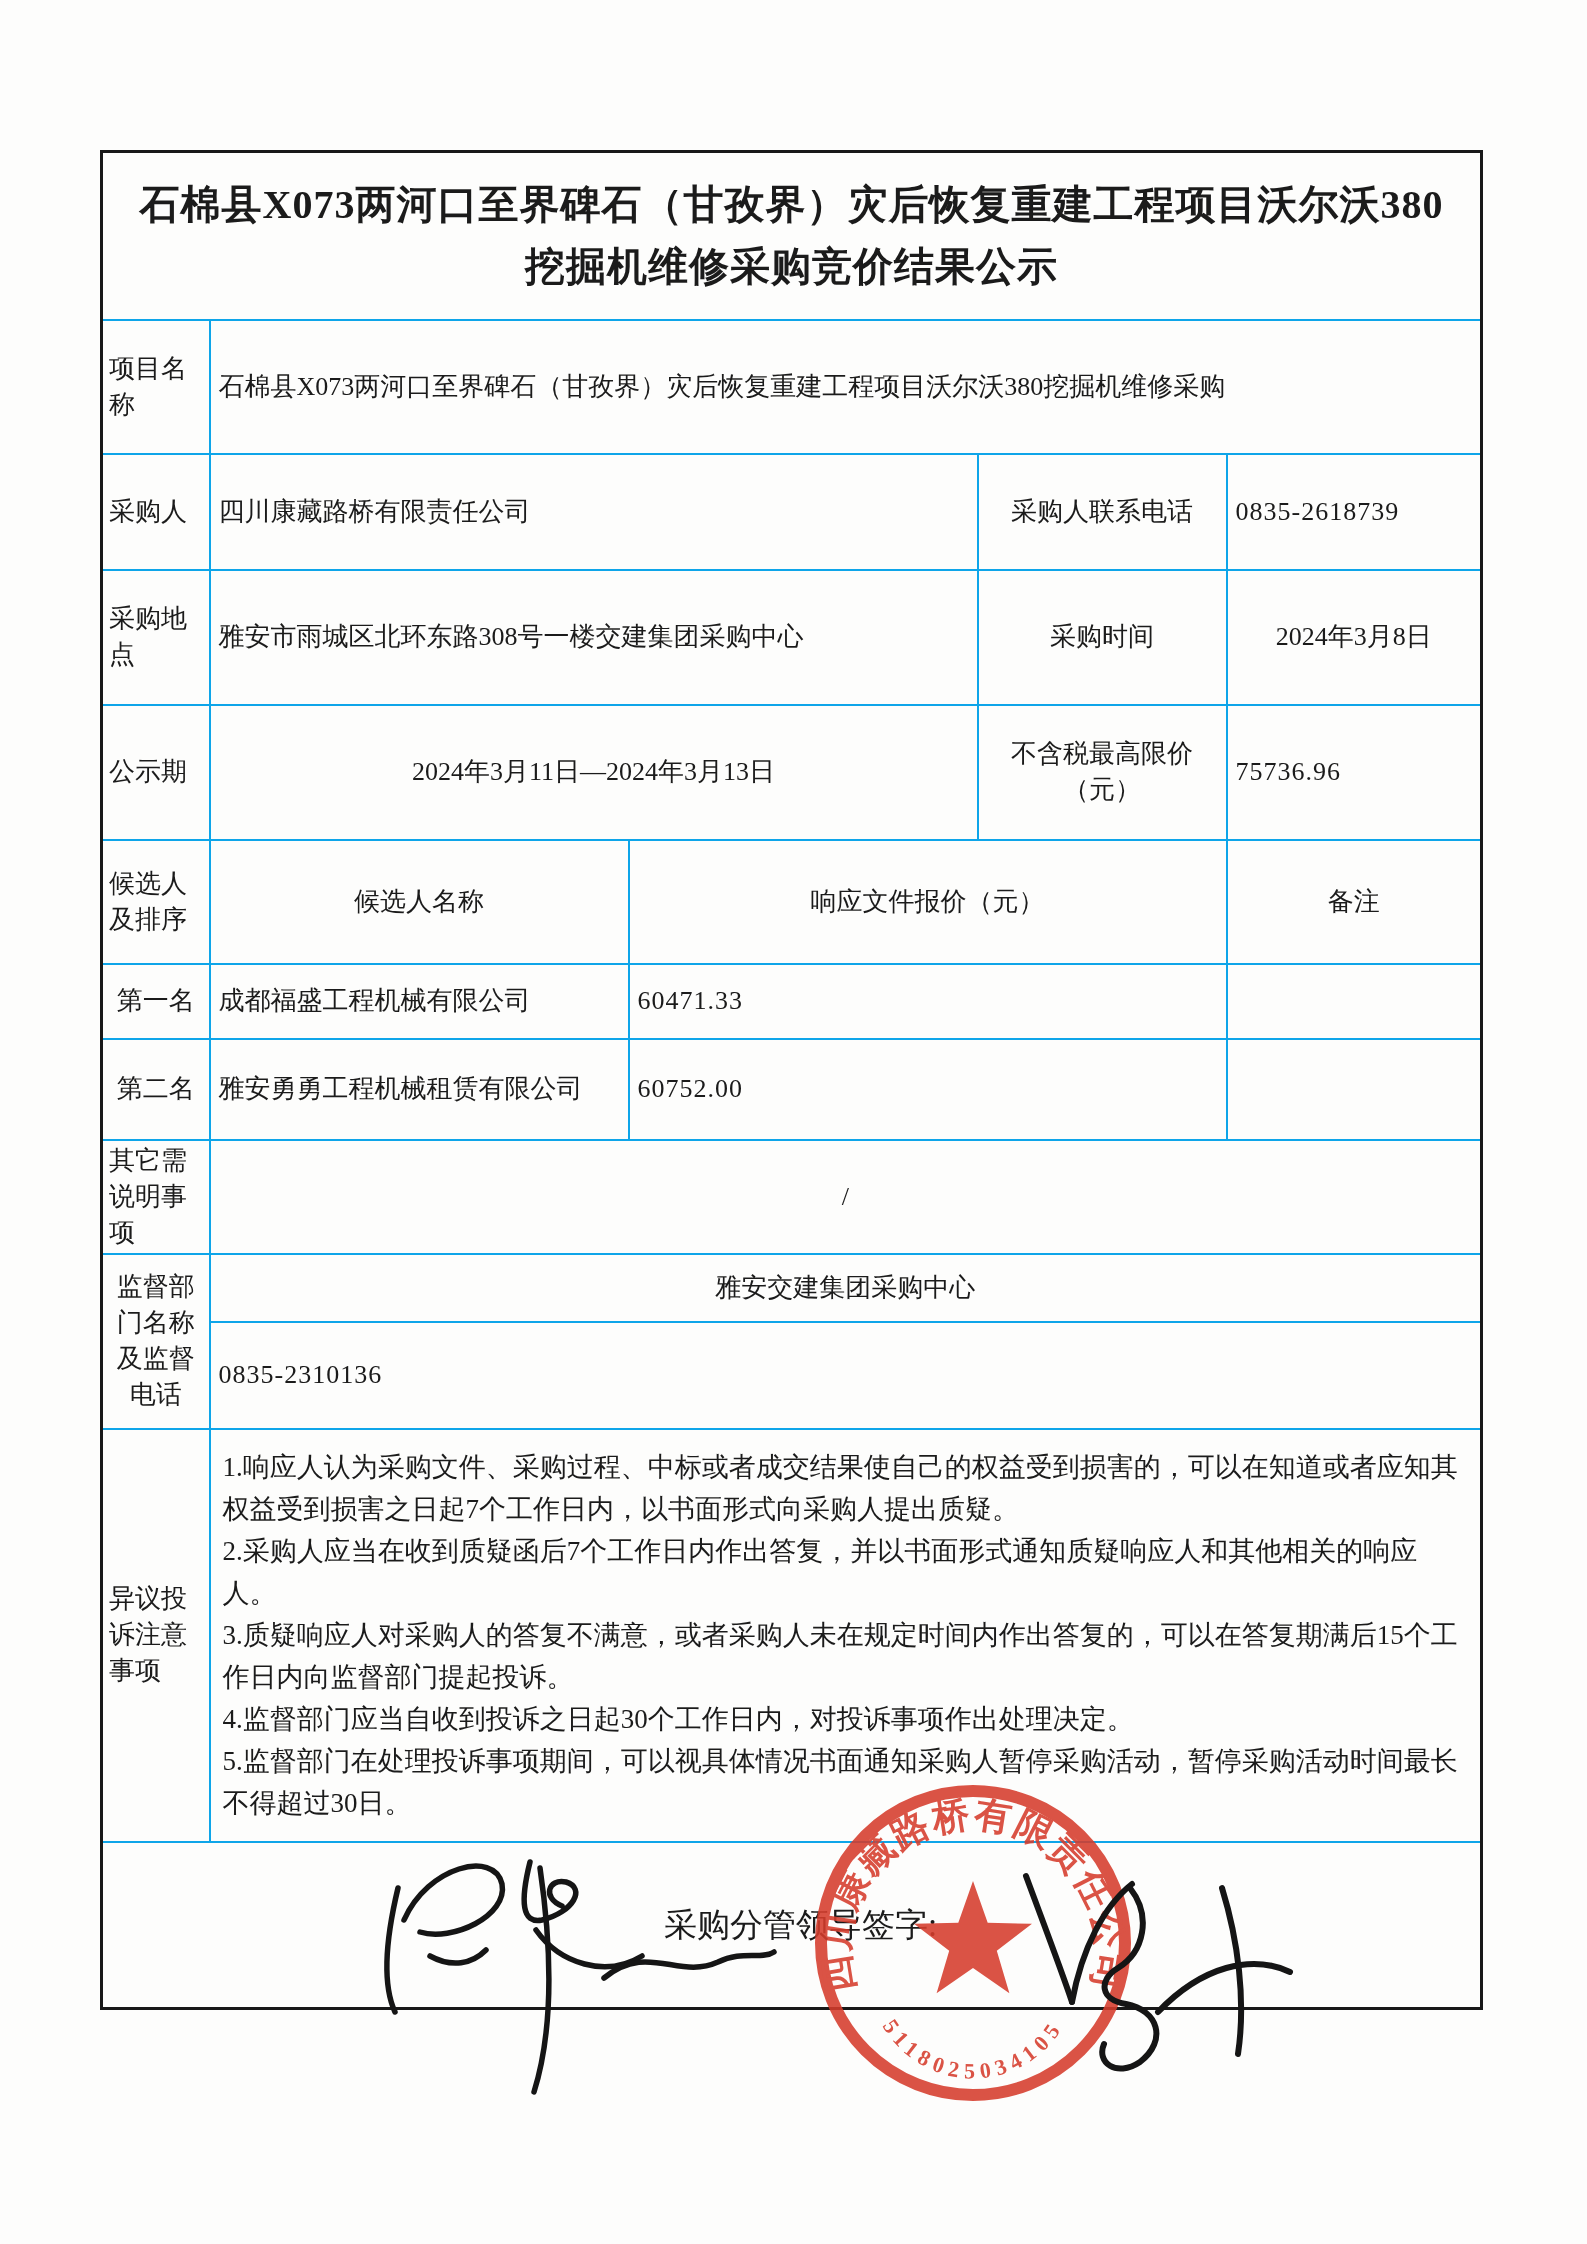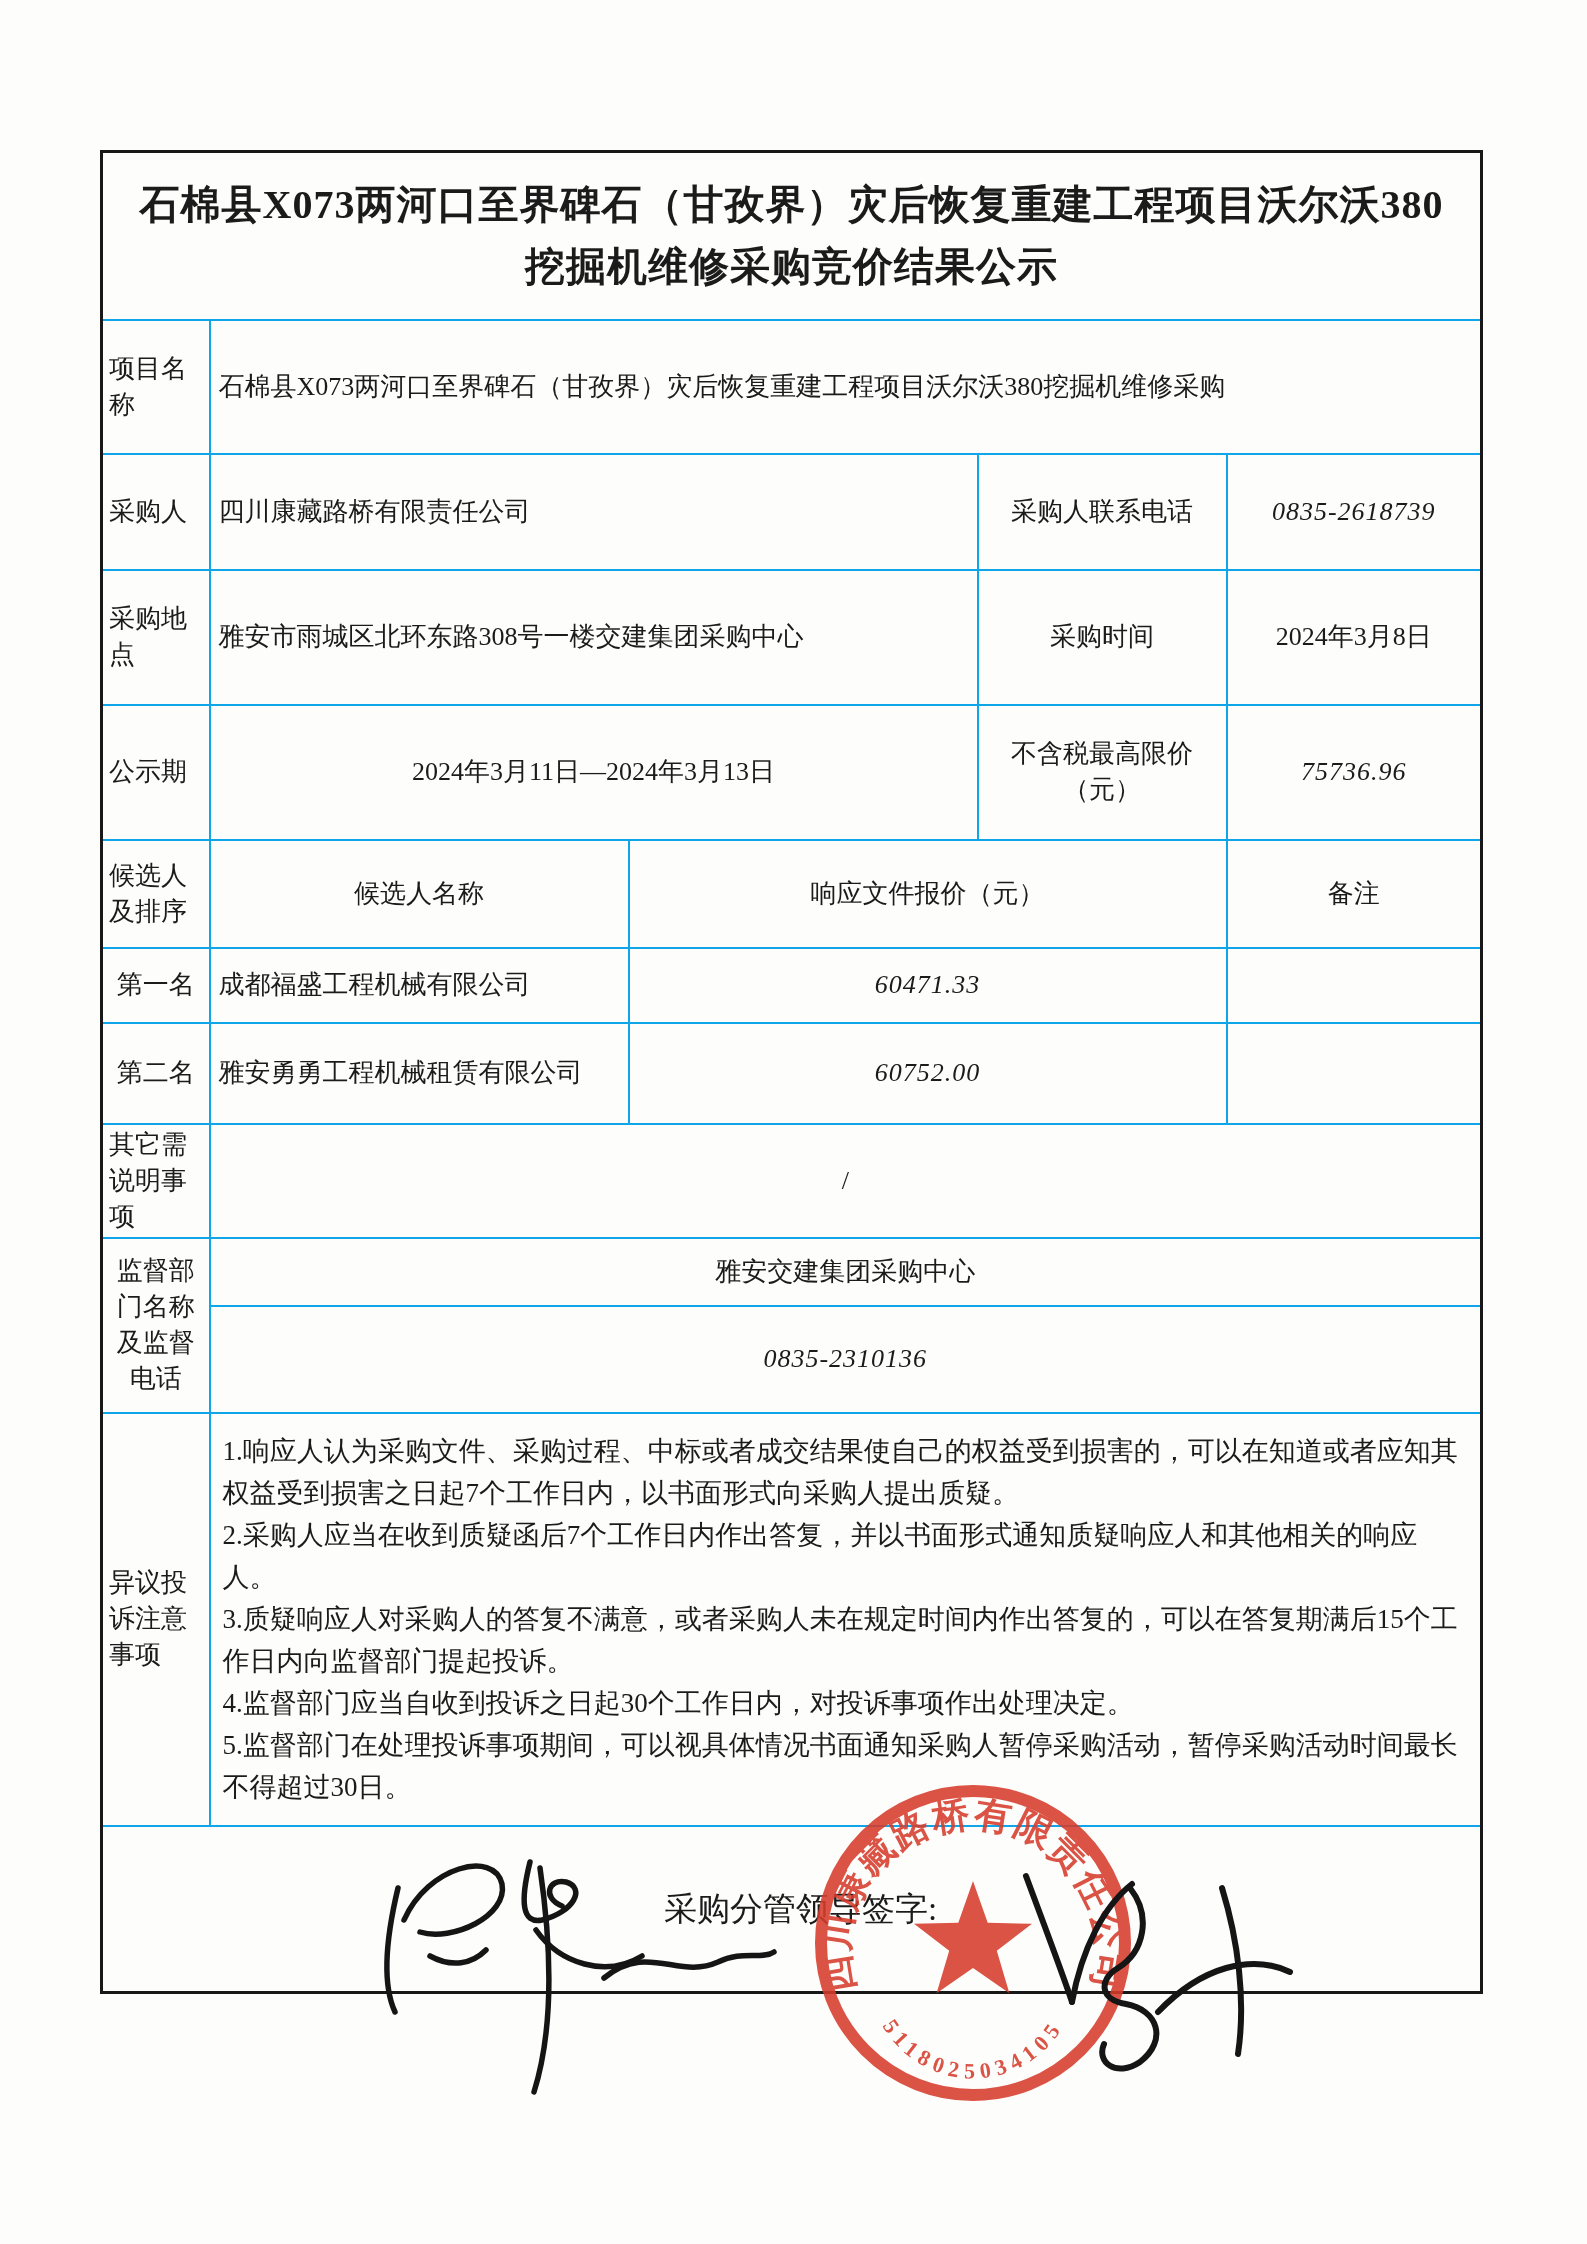--- a/index.html
+++ b/index.html
@@ -17,21 +17,21 @@
   td{
     border:2px solid #0ea5e9;font-size:26px;line-height:36px;
     padding:2px 8px;vertical-align:middle;word-break:break-all;
   }
   td.title-cell{
     font-size:40px;font-weight:bold;text-align:center;line-height:62px;
     letter-spacing:1px;padding:10px 26px;
   }
   td.lbl{padding-left:6px;padding-right:4px;}
   td.ctr{text-align:center;}
-  td.num{text-align:center;letter-spacing:1px;font-style:italic;}
+  td.num{letter-spacing:1px;}
   td.dispute-cell{vertical-align:top;padding:16px 10px 8px 12px;}
   td.dispute-cell p{margin:0;font-size:27px;line-height:42px;}
   td.sig-cell{padding-left:26px;font-size:33px;text-align:center;}
   .overlay{position:absolute;left:0;top:0;z-index:5;pointer-events:none;}
 </style>
 </head>
 <body>
 
 <div class="page">
 
@@ -68,21 +68,21 @@
       <td class="ctr">2024年3月8日</td>
     </tr>
 
     <tr style="height:135px">
       <td class="lbl">公示期</td>
       <td colspan="2" class="ctr">2024年3月11日—2024年3月13日</td>
       <td class="ctr">不含税最高限价（元）</td>
       <td class="num">75736.96</td>
     </tr>
 
-    <tr style="height:108px">
+    <tr style="height:124px">
       <td class="lbl">候选人及排序</td>
       <td class="ctr">候选人名称</td>
       <td colspan="2" class="ctr">响应文件报价（元）</td>
       <td class="ctr">备注</td>
     </tr>
 
     <tr style="height:75px">
       <td class="ctr">第一名</td>
       <td>成都福盛工程机械有限公司</td>
       <td colspan="2" class="num">60471.33</td>

